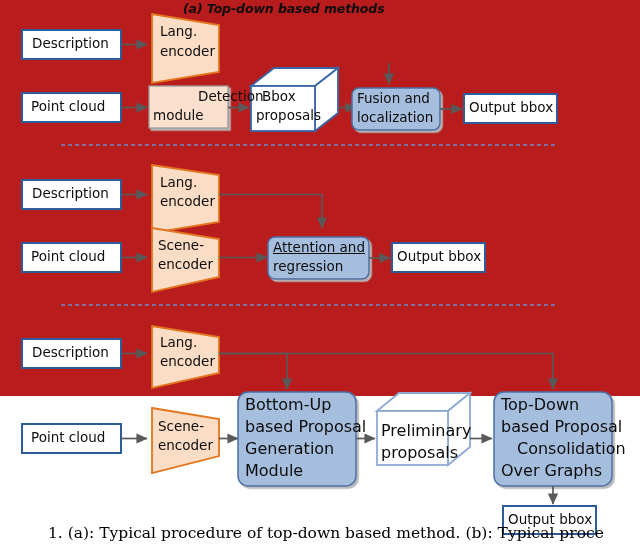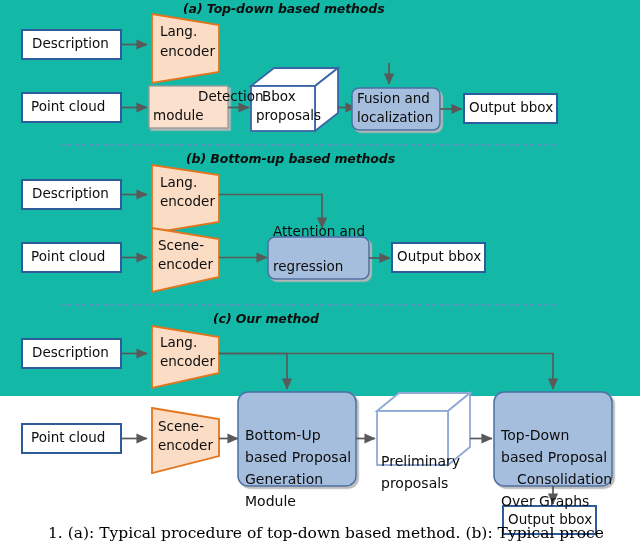--- a/index.html
+++ b/index.html
@@ -1,26 +1,26 @@
 <!DOCTYPE html>
 <html><head>
 <meta charset="utf-8">
 <style>
   html,body{margin:0;padding:0;background:#ffffff;}
   body{width:640px;height:544px;overflow:hidden;
        font-family:"DejaVu Sans","Liberation Sans",sans-serif;}
-  #stage{position:relative;width:640px;height:396px;background:#14b8a6;}
+  #stage{position:relative;width:640px;height:396px;background:#b91c1c;}
 
   .svgroot{position:absolute;left:0;top:0;width:640px;height:544px;}
 
   
   .lbl{position:absolute;color:#0d0d0d;line-height:1.08;white-space:pre;}
   .sect-title{font-weight:bold;font-style:italic;font-size:12.5px;letter-spacing:-0.1px;}
   .boxtext{font-size:13.5px;}
-  .boxtext.sm{font-size:14px;margin-top:32px;}
+  .boxtext.sm{font-size:16px;}
   .caption{position:absolute;left:0;top:524px;width:640px;
            font-family:"DejaVu Serif","Liberation Serif",serif;
            font-size:15.5px;color:#000;white-space:nowrap;overflow:hidden;padding-left:48px;}
 </style>
 </head>
 <body>
 
 <div id="stage">
 
   <svg class="svgroot" viewBox="0 0 640 544">
@@ -116,36 +116,34 @@
   <div class="lbl boxtext" style="left:153px;top:108px;">module</div>
 
   <div class="lbl boxtext" style="left:256px;top:89px;margin-left:6px;">Bbox</div>
   <div class="lbl boxtext" style="left:256px;top:108px;">proposals</div>
 
   <div class="lbl boxtext" style="left:357px;top:91px;">Fusion and</div>
   <div class="lbl boxtext" style="left:357px;top:110px;">localization</div>
 
   <div class="lbl boxtext" style="left:469px;top:100px;">Output bbox</div>
 
-  <div class="lbl sect-title" style="left:186px;top:152px;">(b) Bottom-up based methods</div>
 
   <div class="lbl boxtext" style="left:32px;top:186px;">Description</div>
   <div class="lbl boxtext" style="left:160px;top:175px;">Lang.</div>
   <div class="lbl boxtext" style="left:160px;top:194px;">encoder</div>
 
   <div class="lbl boxtext" style="left:31px;top:249px;">Point cloud</div>
   <div class="lbl boxtext" style="left:158px;top:238px;">Scene-</div>
   <div class="lbl boxtext" style="left:158px;top:257px;">encoder</div>
 
-  <div class="lbl boxtext" style="left:273px;top:224px;">Attention and</div>
+  <div class="lbl boxtext" style="left:273px;top:240px;text-decoration:underline;">Attention and</div>
   <div class="lbl boxtext" style="left:273px;top:259px;">regression</div>
 
   <div class="lbl boxtext" style="left:397px;top:249px;">Output bbox</div>
 
-  <div class="lbl sect-title" style="left:213px;top:312px;">(c) Our method</div>
 
   <div class="lbl boxtext" style="left:32px;top:345px;">Description</div>
   <div class="lbl boxtext" style="left:160px;top:335px;">Lang.</div>
   <div class="lbl boxtext" style="left:160px;top:354px;">encoder</div>
 
   <div class="lbl boxtext" style="left:31px;top:430px;">Point cloud</div>
   <div class="lbl boxtext" style="left:158px;top:419px;">Scene-</div>
   <div class="lbl boxtext" style="left:158px;top:438px;">encoder</div>
 
   <div class="lbl boxtext sm" style="left:245px;top:396px;">Bottom-Up</div>

